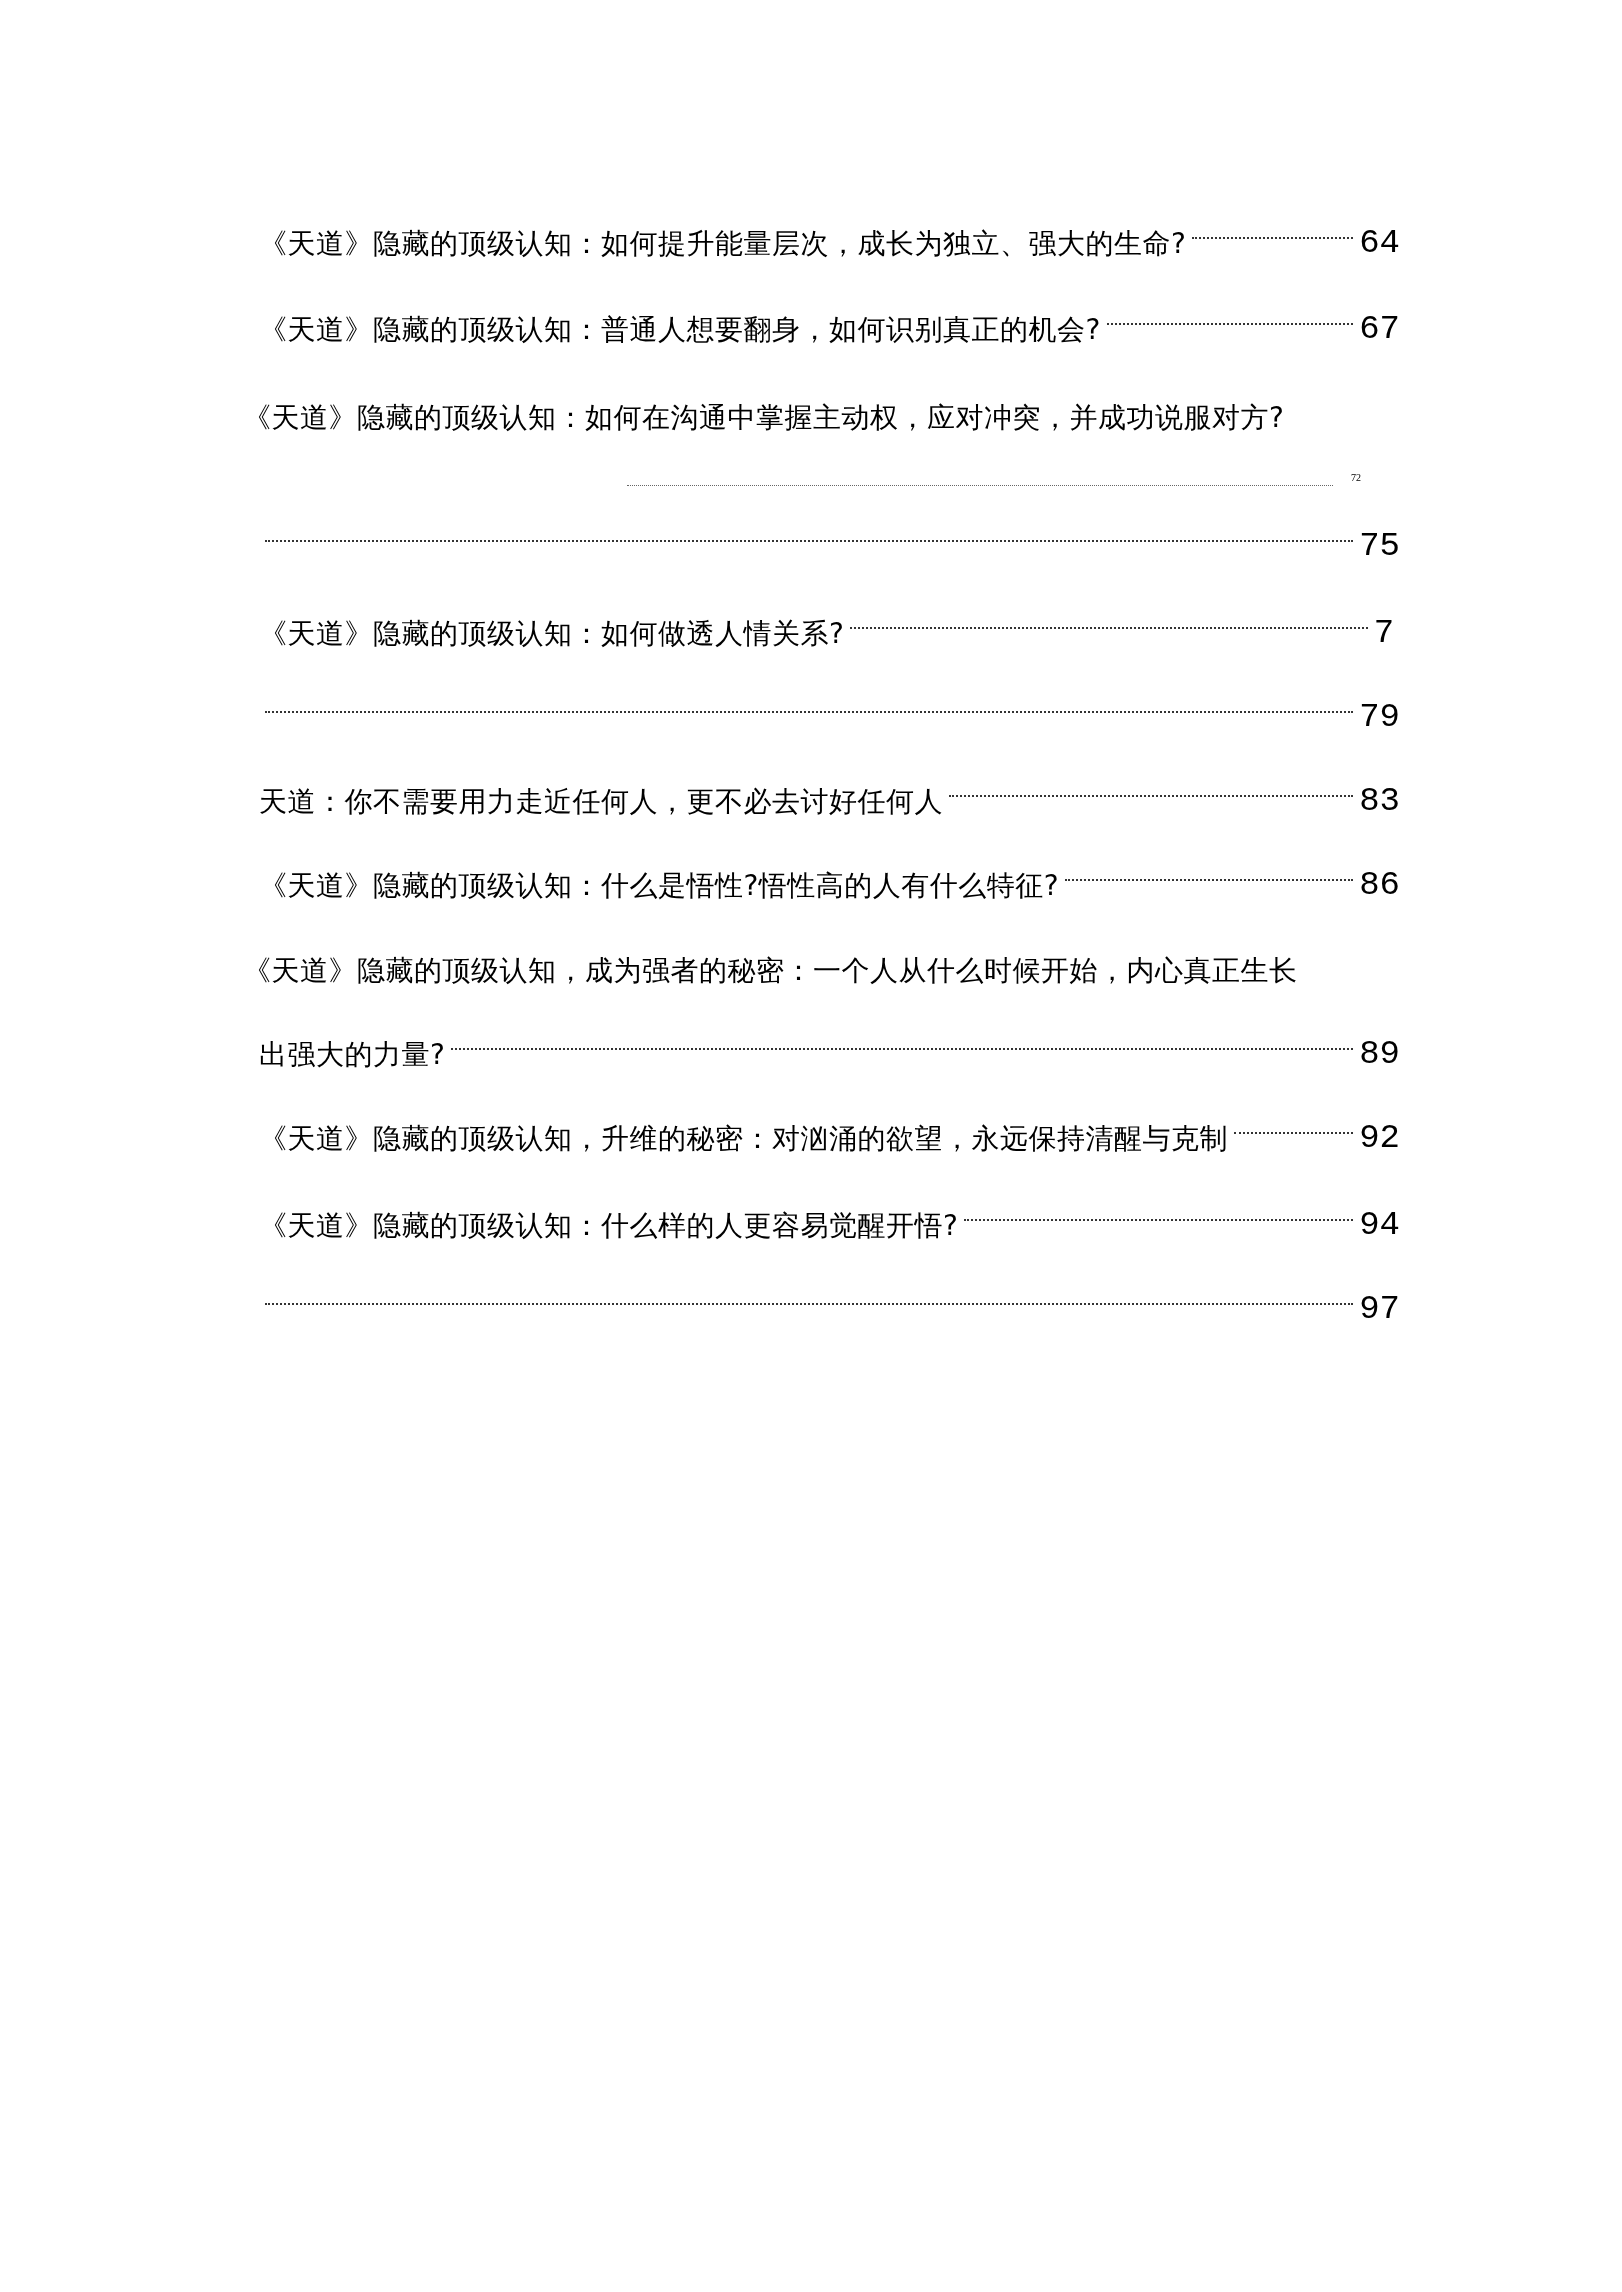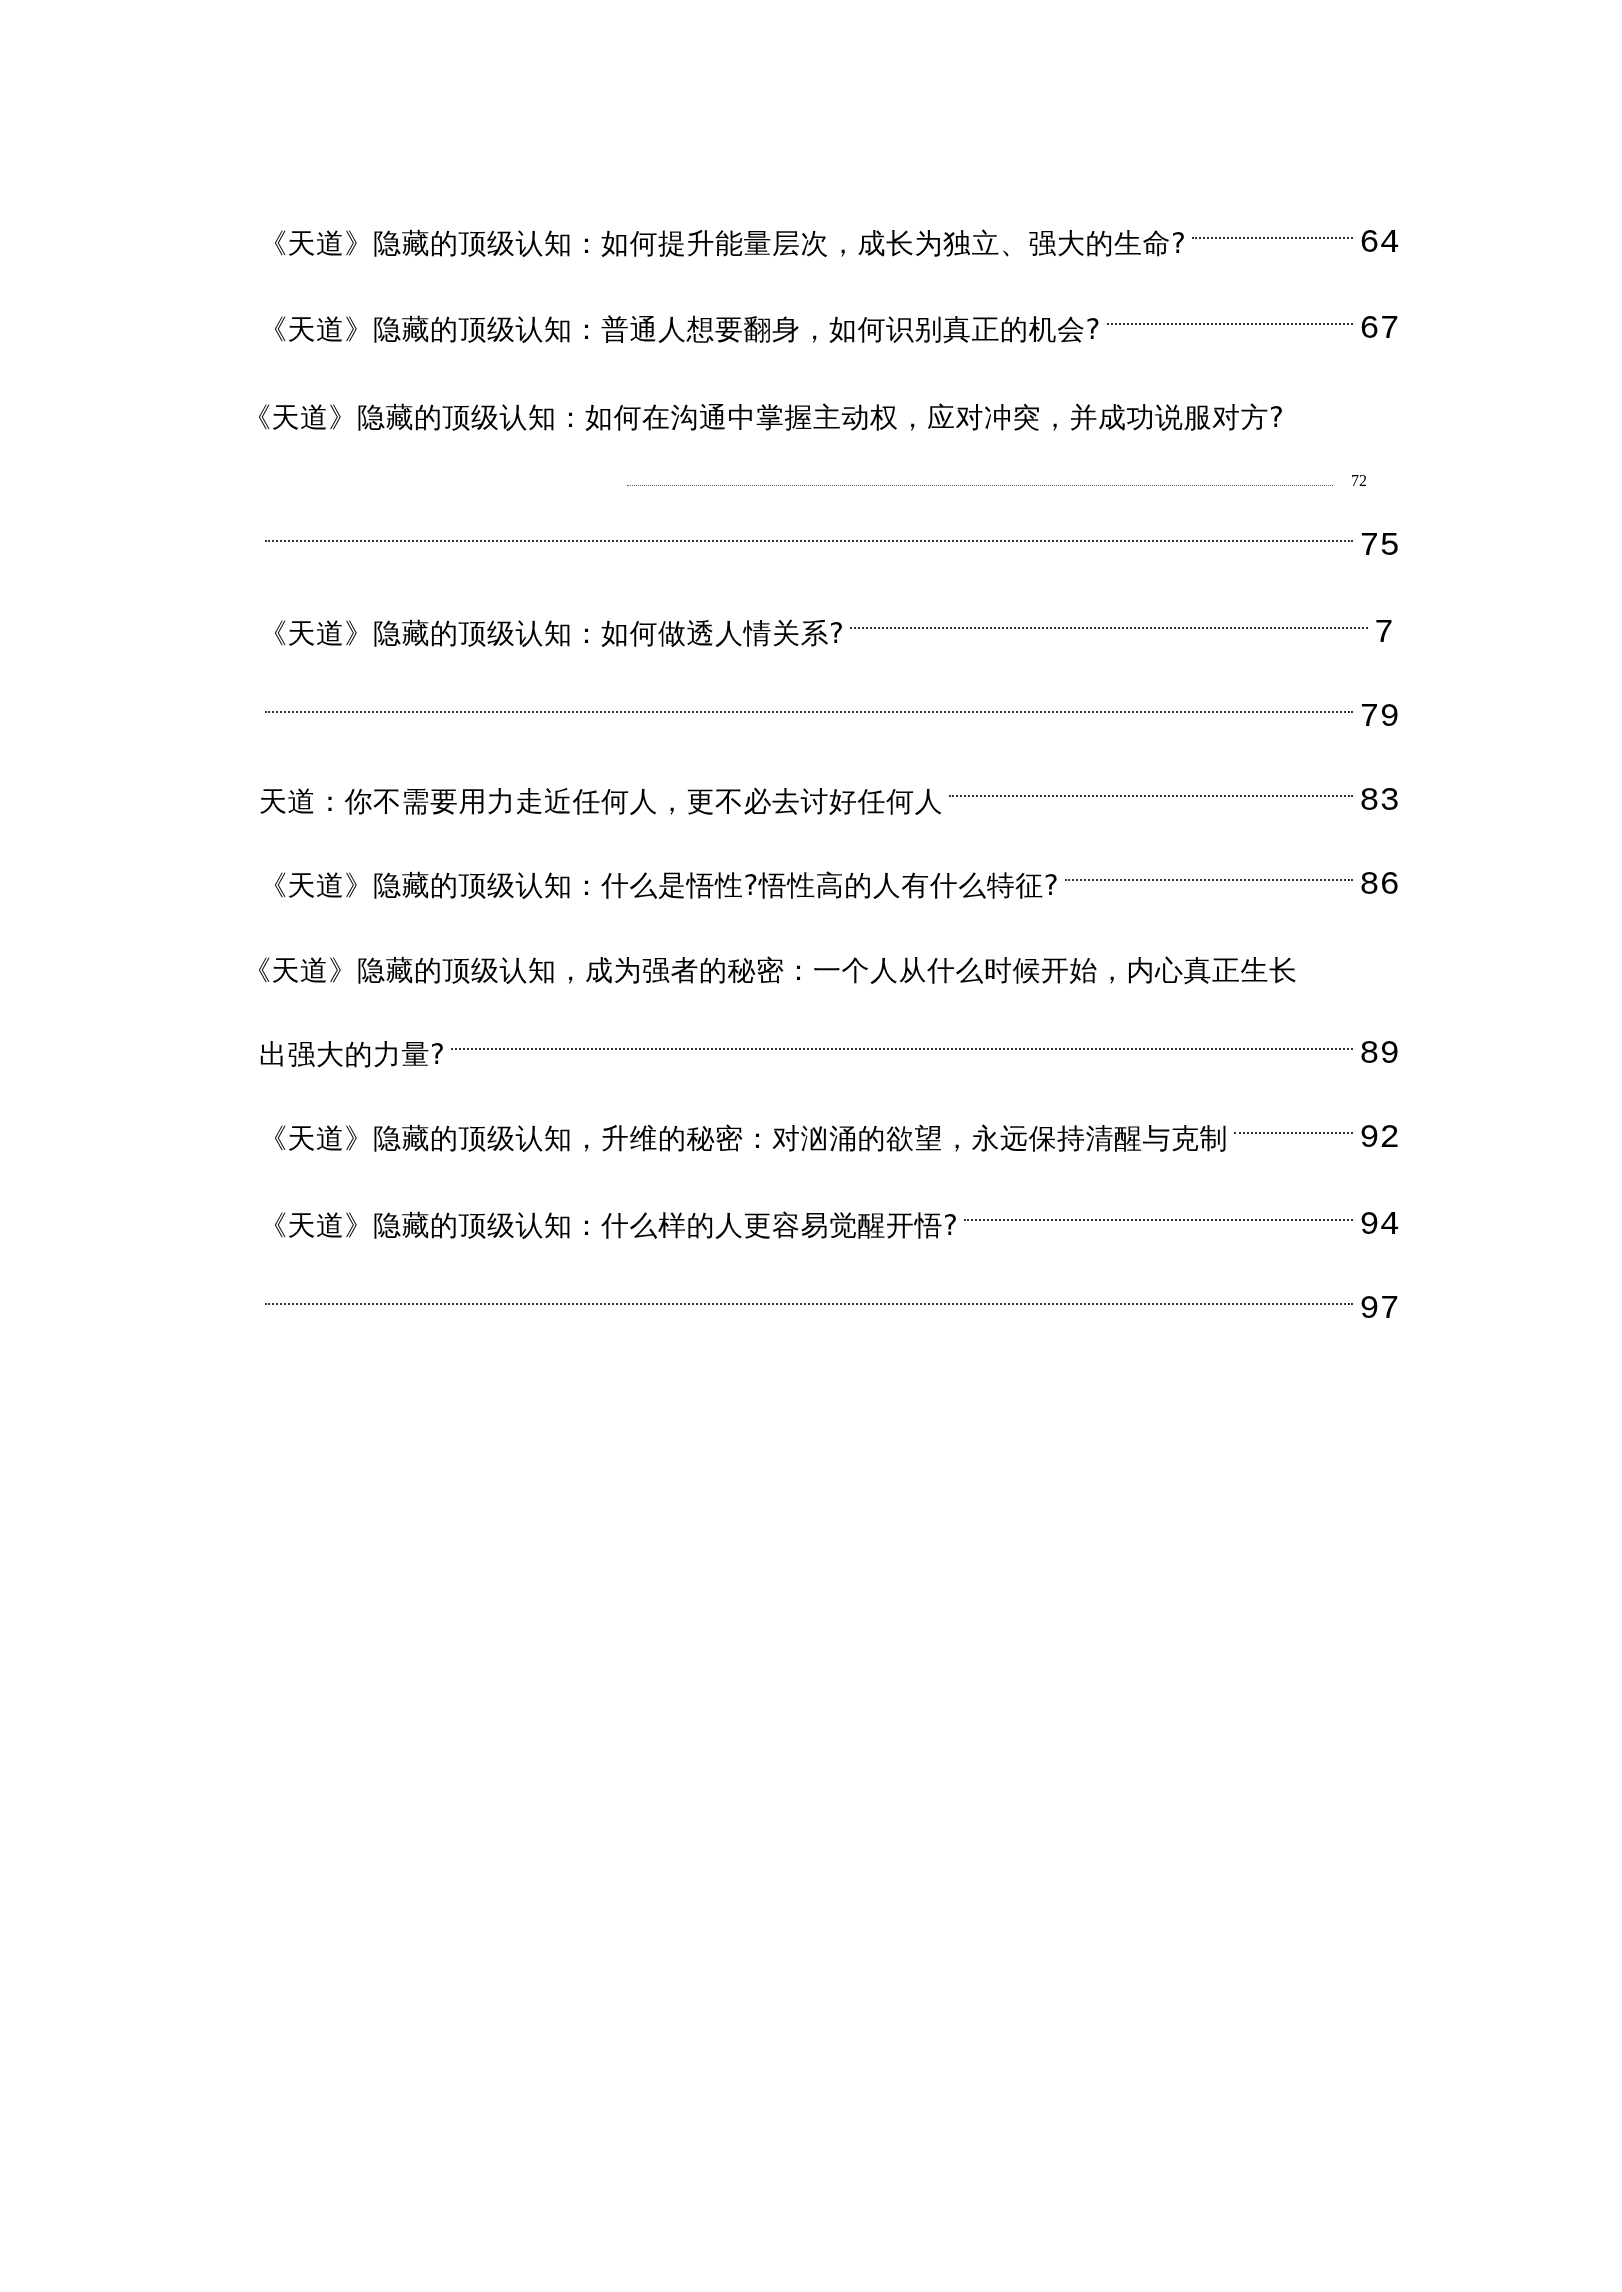--- a/index.html
+++ b/index.html
@@ -6,21 +6,21 @@
   body { width: 1622px; height: 2293px; position: relative; overflow: hidden;
          font-family: "DejaVu Sans", "Liberation Sans", sans-serif; color: #000; }
   .toc { position: absolute; left: 243px; top: 0; width: 1141px; }
   .entry { position: absolute; left: 0; width: 1141px; height: 43px;
            display: flex; align-items: center; font-size: 28px; line-height: 43px; white-space: nowrap; margin-left: 16px; }
   .entry .title { flex: 0 0 auto; letter-spacing: 0.5px; }
   .entry .leader { flex: 1 1 auto; border-bottom: 2px dotted #333; margin: 0 5.9px 10.8px 5.9px; height: 0; }
   .entry .page { flex: 0 0 auto; font-family: Liberation Mono, monospace; font-size: 34px; }
   .wrap-title { position: absolute; left: 0; font-size: 28px; line-height: 43px; white-space: nowrap; letter-spacing: 0.5px; }
   .small-leader { position: absolute; left: 384px; top: 485px; width: 706px; height: 0; border-bottom: 1px dotted #666; }
-  .small-page { position: absolute; left: 1108px; top: 472px; font-size: 16px; font-family: "Liberation Serif", serif; }
+  .small-page { position: absolute; left: 1108px; top: 472px; font-size: 10px; font-family: "Liberation Serif", serif; }
 </style>
 </head>
 <body>
 
 <div class="toc">
 
   <div class="entry" style="top:222px">
     <span class="title">《天道》隐藏的顶级认知：如何提升能量层次，成长为独立、强大的生命?</span>
     <span class="leader"></span>
     <span class="page">64</span>

